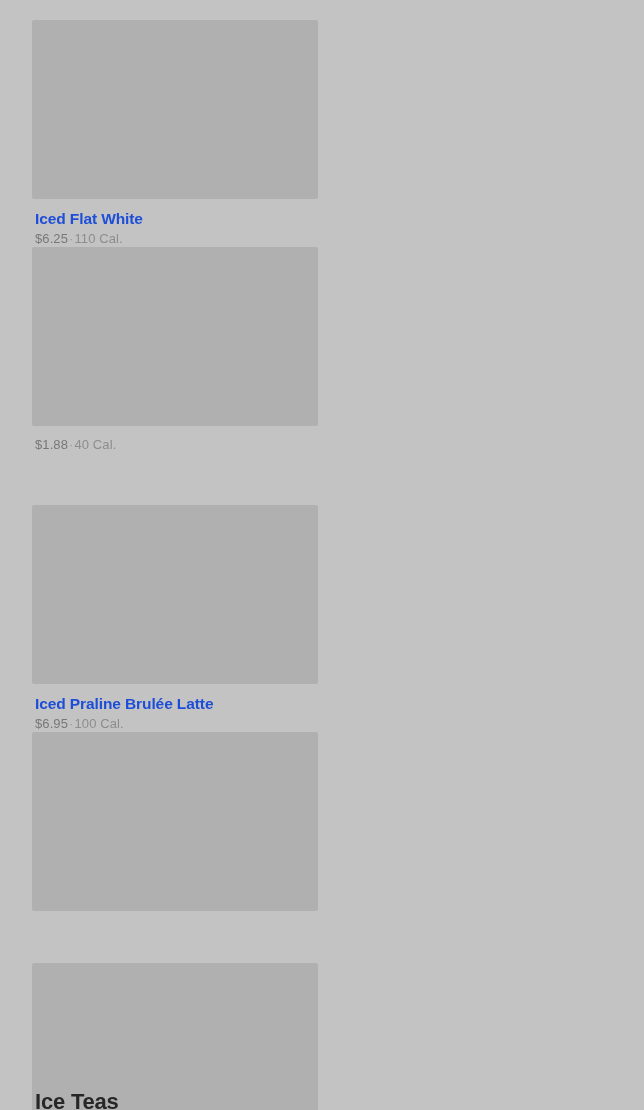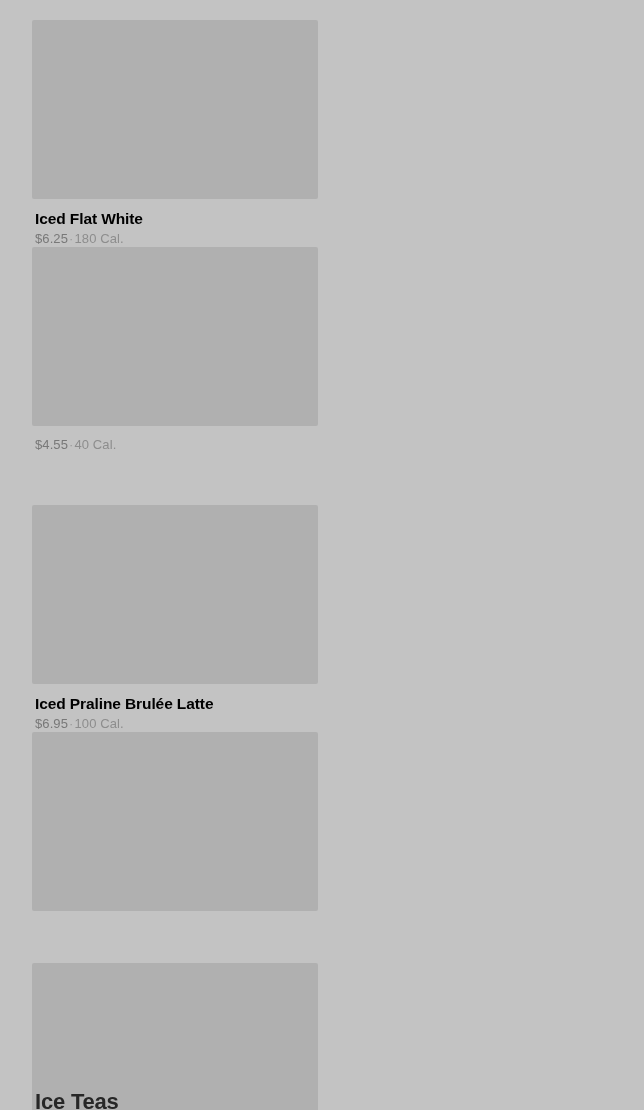--- a/index.html
+++ b/index.html
@@ -51,21 +51,21 @@
   }
 
   .card-body {
     padding: 10px 3px 0 3px;
   }
 
   .card-title {
     font-size: 15.5px;
     font-weight: bold;
     line-height: 19px;
-    color: #000000;
+    color: #1d4ed8;
     letter-spacing: -0.1px;
     margin: 0 0 2px 0;
   }
 
   .card-meta {
     font-size: 13px;
     line-height: 17px;
     color: #8d8d8d;
     margin: 0;
     letter-spacing: 0.1px;
@@ -105,30 +105,30 @@
 
 <div id="page">
 
   <div class="menu-grid">
 
     <div class="menu-card">
       <div class="card-thumb"></div>
       <div class="card-body">
         <div class="card-title">Iced Flat White</div>
         <div class="card-meta">
-          <span class="price">$6.25</span><span class="dot">·</span><span class="cal">180 Cal.</span>
+          <span class="price">$6.25</span><span class="dot">·</span><span class="cal">110 Cal.</span>
         </div>
       </div>
     </div>
 
     <div class="menu-card">
       <div class="card-thumb"></div>
       <div class="card-body">
         <div class="card-meta">
-          <span class="price">$4.55</span><span class="dot">·</span><span class="cal">40 Cal.</span>
+          <span class="price">$1.88</span><span class="dot">·</span><span class="cal">40 Cal.</span>
         </div>
       </div>
     </div>
 
     <div class="row-gap"></div>
 
     <div class="menu-card">
       <div class="card-thumb"></div>
       <div class="card-body">
         <div class="card-title">Iced Praline Brulée Latte</div>

